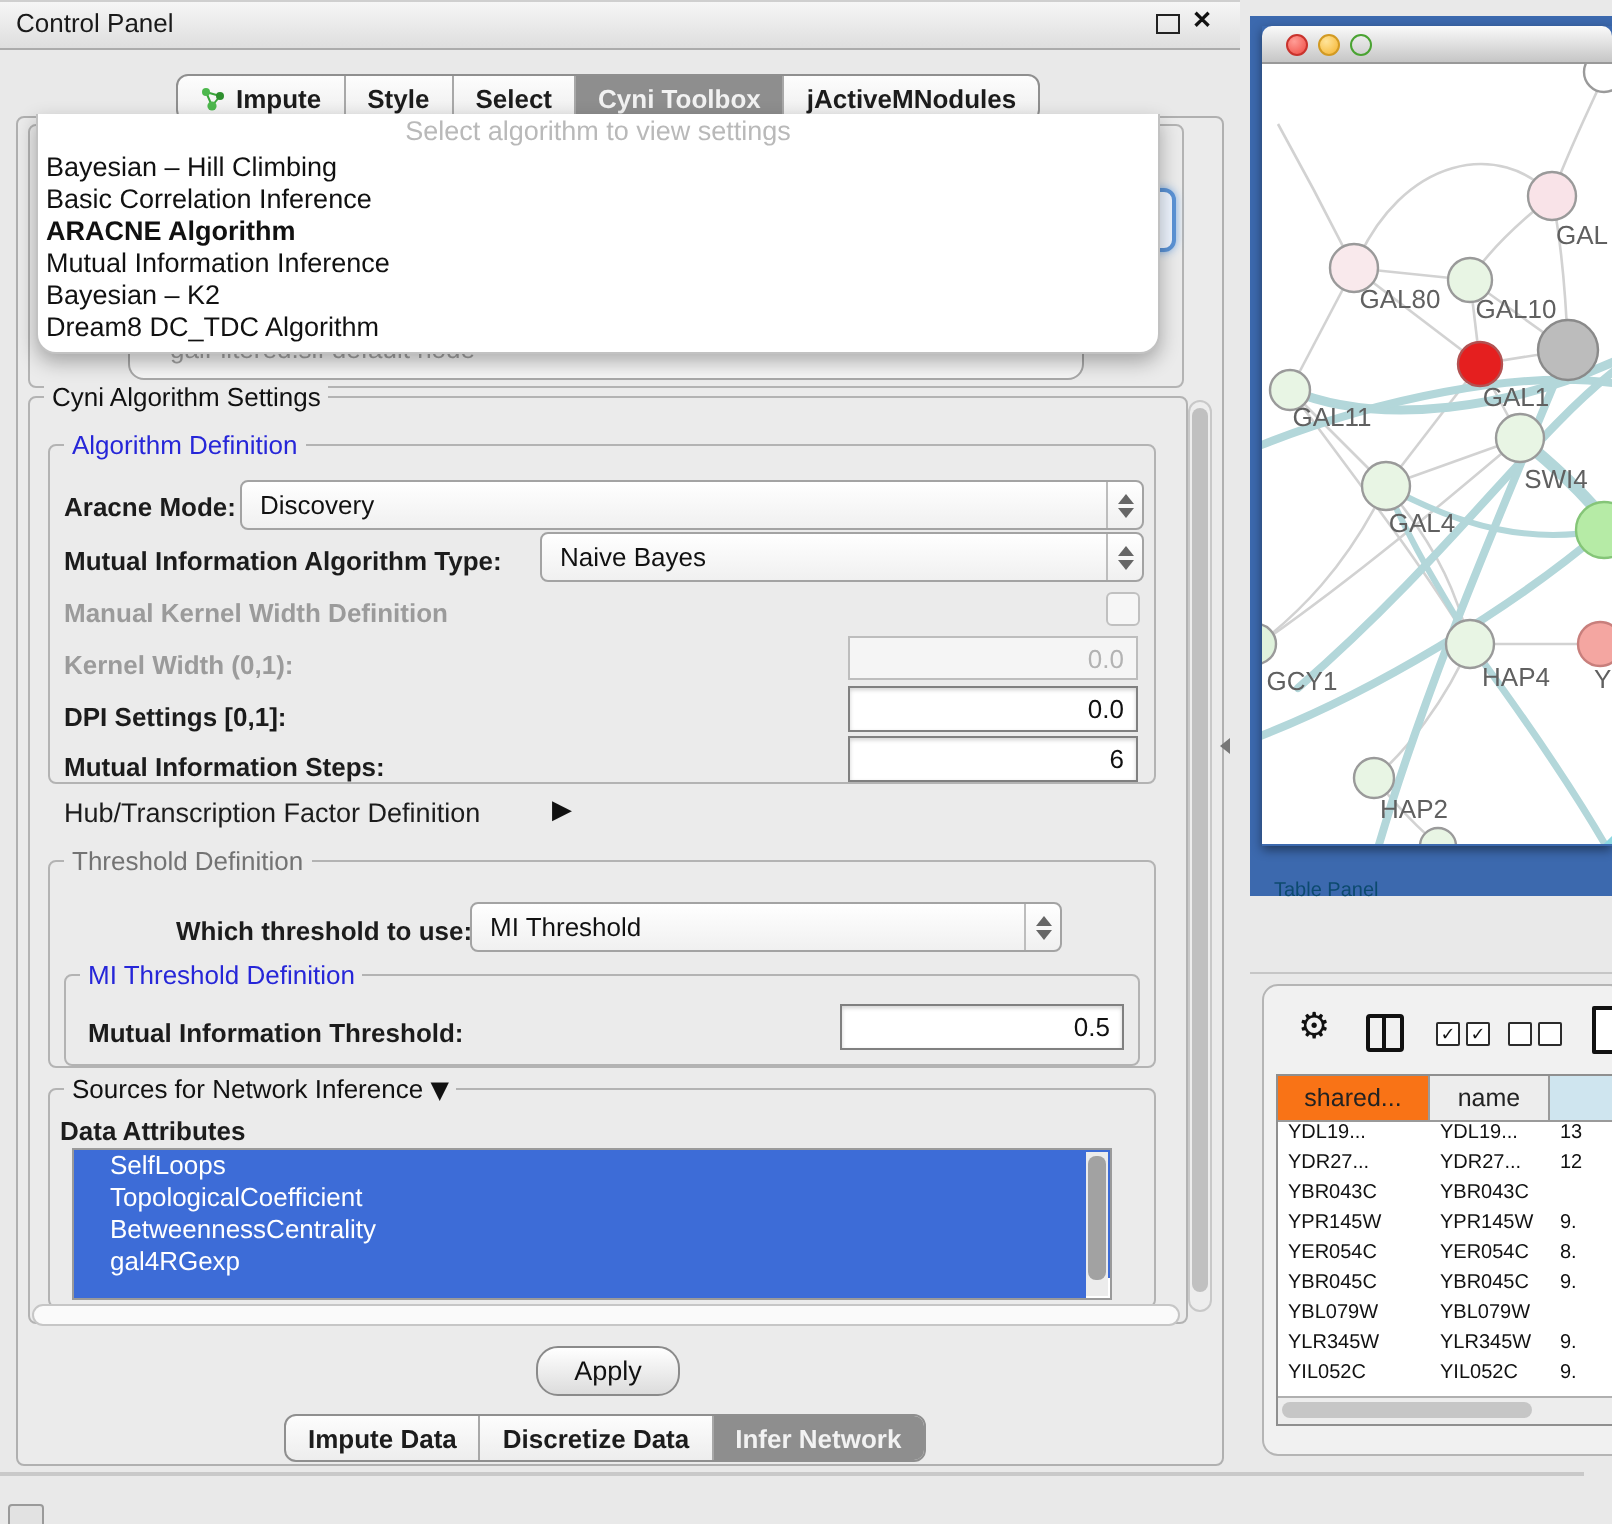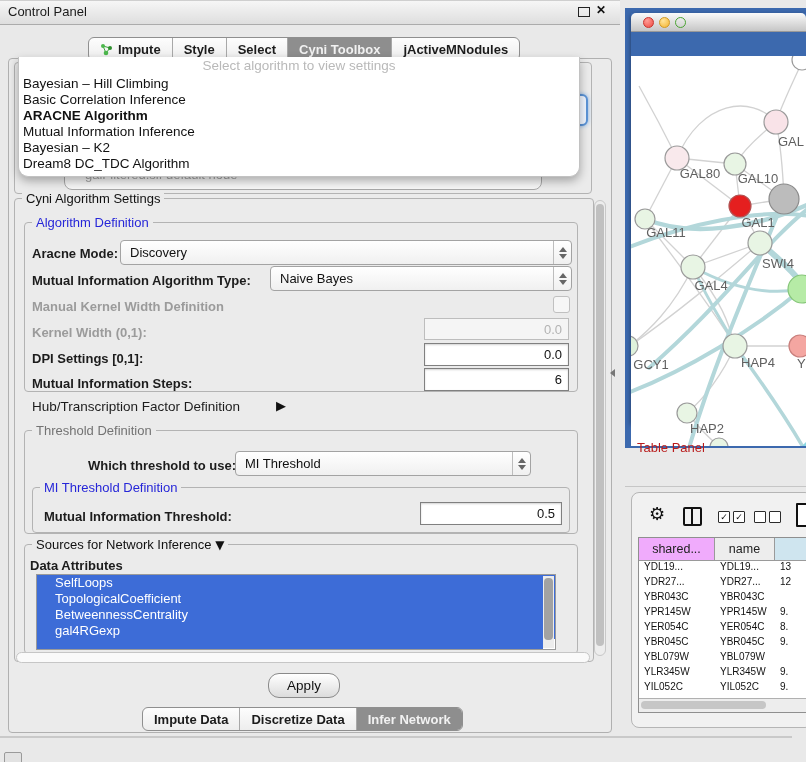--- a/index.html
+++ b/index.html
@@ -194,21 +194,21 @@
 
   <div class="abs" style="left:625px;top:8px;width:181px;height:440px;background:#3c69ae;"></div>
 
   <div class="abs" style="left:631px;top:13px;width:175px;height:410px;box-shadow:0 2px 5px rgba(0,0,0,.45);">
     <div style="position:absolute;left:0;top:0;width:175px;height:19px;border-radius:5px 5px 0 0;
                 background:linear-gradient(#fafafa,#c6c6c6);border-bottom:1px solid #999;box-sizing:border-box;">
       <span class="light" style="left:12px;background:radial-gradient(circle at 35% 30%,#ff9d96,#ef4b43);border:1px solid #c9332d;box-sizing:border-box;"></span>
       <span class="light" style="left:28px;background:radial-gradient(circle at 35% 30%,#ffe49a,#f5b32e);border:1px solid #d29a23;box-sizing:border-box;"></span>
       <span class="light" style="left:44px;background:radial-gradient(circle at 35% 30%,#b5f0a0,#58c13d;);border:1px solid #4aa332;box-sizing:border-box;"></span>
     </div>
-    <div style="position:absolute;left:0;top:19px;width:175px;height:390px;background:#fff;overflow:hidden;margin-top:24px;">
+    <div style="position:absolute;left:0;top:19px;width:175px;height:390px;background:#fff;overflow:hidden;">
       <svg width="175" height="390" viewBox="0 0 175 390">
 
         <g stroke="#d2d2d2" stroke-width="1.3" fill="none">
           <path d="M 46,102 C 70,45 120,38 145,66"></path>
             <path d="M 171,6 C 162,26 152,46 145,66"></path>
           <path d="M 46,102 L 104,108"></path>
             <path d="M 46,102 L 109,150"></path>
             <path d="M 46,102 L 14,163"></path>
           <path d="M 104,108 L 109,150"></path>
             <path d="M 104,108 L 153,143"></path>
@@ -270,42 +270,42 @@
           <text x="80" y="234" text-anchor="middle">GAL4</text>
           <text x="20" y="313" text-anchor="middle">GCY1</text>
           <text x="127" y="311" text-anchor="middle">HAP4</text>
           <text x="166" y="312">Y</text>
           <text x="76" y="377" text-anchor="middle">HAP2</text>
         </g>
       </svg>
     </div>
   </div>
 
-  <span class="abs" style="left:637px;top:440px;font-size:13px;color:#b91c1c;">Table Panel</span>
+  <span class="abs" style="left:637px;top:440px;font-size:10px;color:#0c4a6e;">Table Panel</span>
   <div class="abs" style="left:625px;top:486px;width:181px;height:1px;background:#c6c6c6;"></div>
 
   <div class="abs" style="left:631px;top:492px;width:182px;height:236px;background:#f1f1f1;border:1px solid #b5b5b5;border-radius:8px;box-sizing:border-box;">
 
     <span style="position:absolute;left:17px;top:12px;font-size:18px;color:#111;font-family:'DejaVu Sans',sans-serif;line-height:18px;">⚙</span>
     <span style="position:absolute;left:51px;top:14px;width:15px;height:15px;border:2px solid #111;border-radius:2px;">
       <span style="position:absolute;left:6px;top:0;width:2px;height:15px;background:#111;"></span>
     </span>
     <span style="position:absolute;left:86px;top:18px;display:flex;gap:3px;">
       <span class="ckbox">✓</span>
         <span class="ckbox">✓</span>
     </span>
     <span style="position:absolute;left:122px;top:18px;display:flex;gap:3px;">
       <span class="ckbox"></span>
         <span class="ckbox"></span>
     </span>
     <span style="position:absolute;left:164px;top:10px;width:16px;height:20px;border:2px solid #111;border-radius:1px;background:#fff;"></span>
 
     <div style="position:absolute;left:6px;top:44px;width:174px;height:176px;background:#fff;border:1px solid #8f8f8f;box-sizing:border-box;overflow:hidden;">
       <div style="display:flex;height:22px;border-bottom:1px solid #9a9a9a;">
-        <div class="hdrcell" style="width:76px;background:#f0abfc;">shared...</div>
+        <div class="hdrcell" style="width:76px;background:#f97316;">shared...</div>
         <div class="hdrcell" style="width:60px;background:#ededed;">name</div>
         <div class="hdrcell" style="flex:1;background:#cfe5ef;border-right:none;"></div>
       </div>
       <div style="height:130px;overflow:hidden;">
         <div class="trow">
             <div class="tcell" style="width:76px;">YDL19...</div>
             <div class="tcell" style="width:60px;">YDL19...</div>
             <div class="tcell" style="flex:1;">13</div>
           </div>
         <div class="trow">

